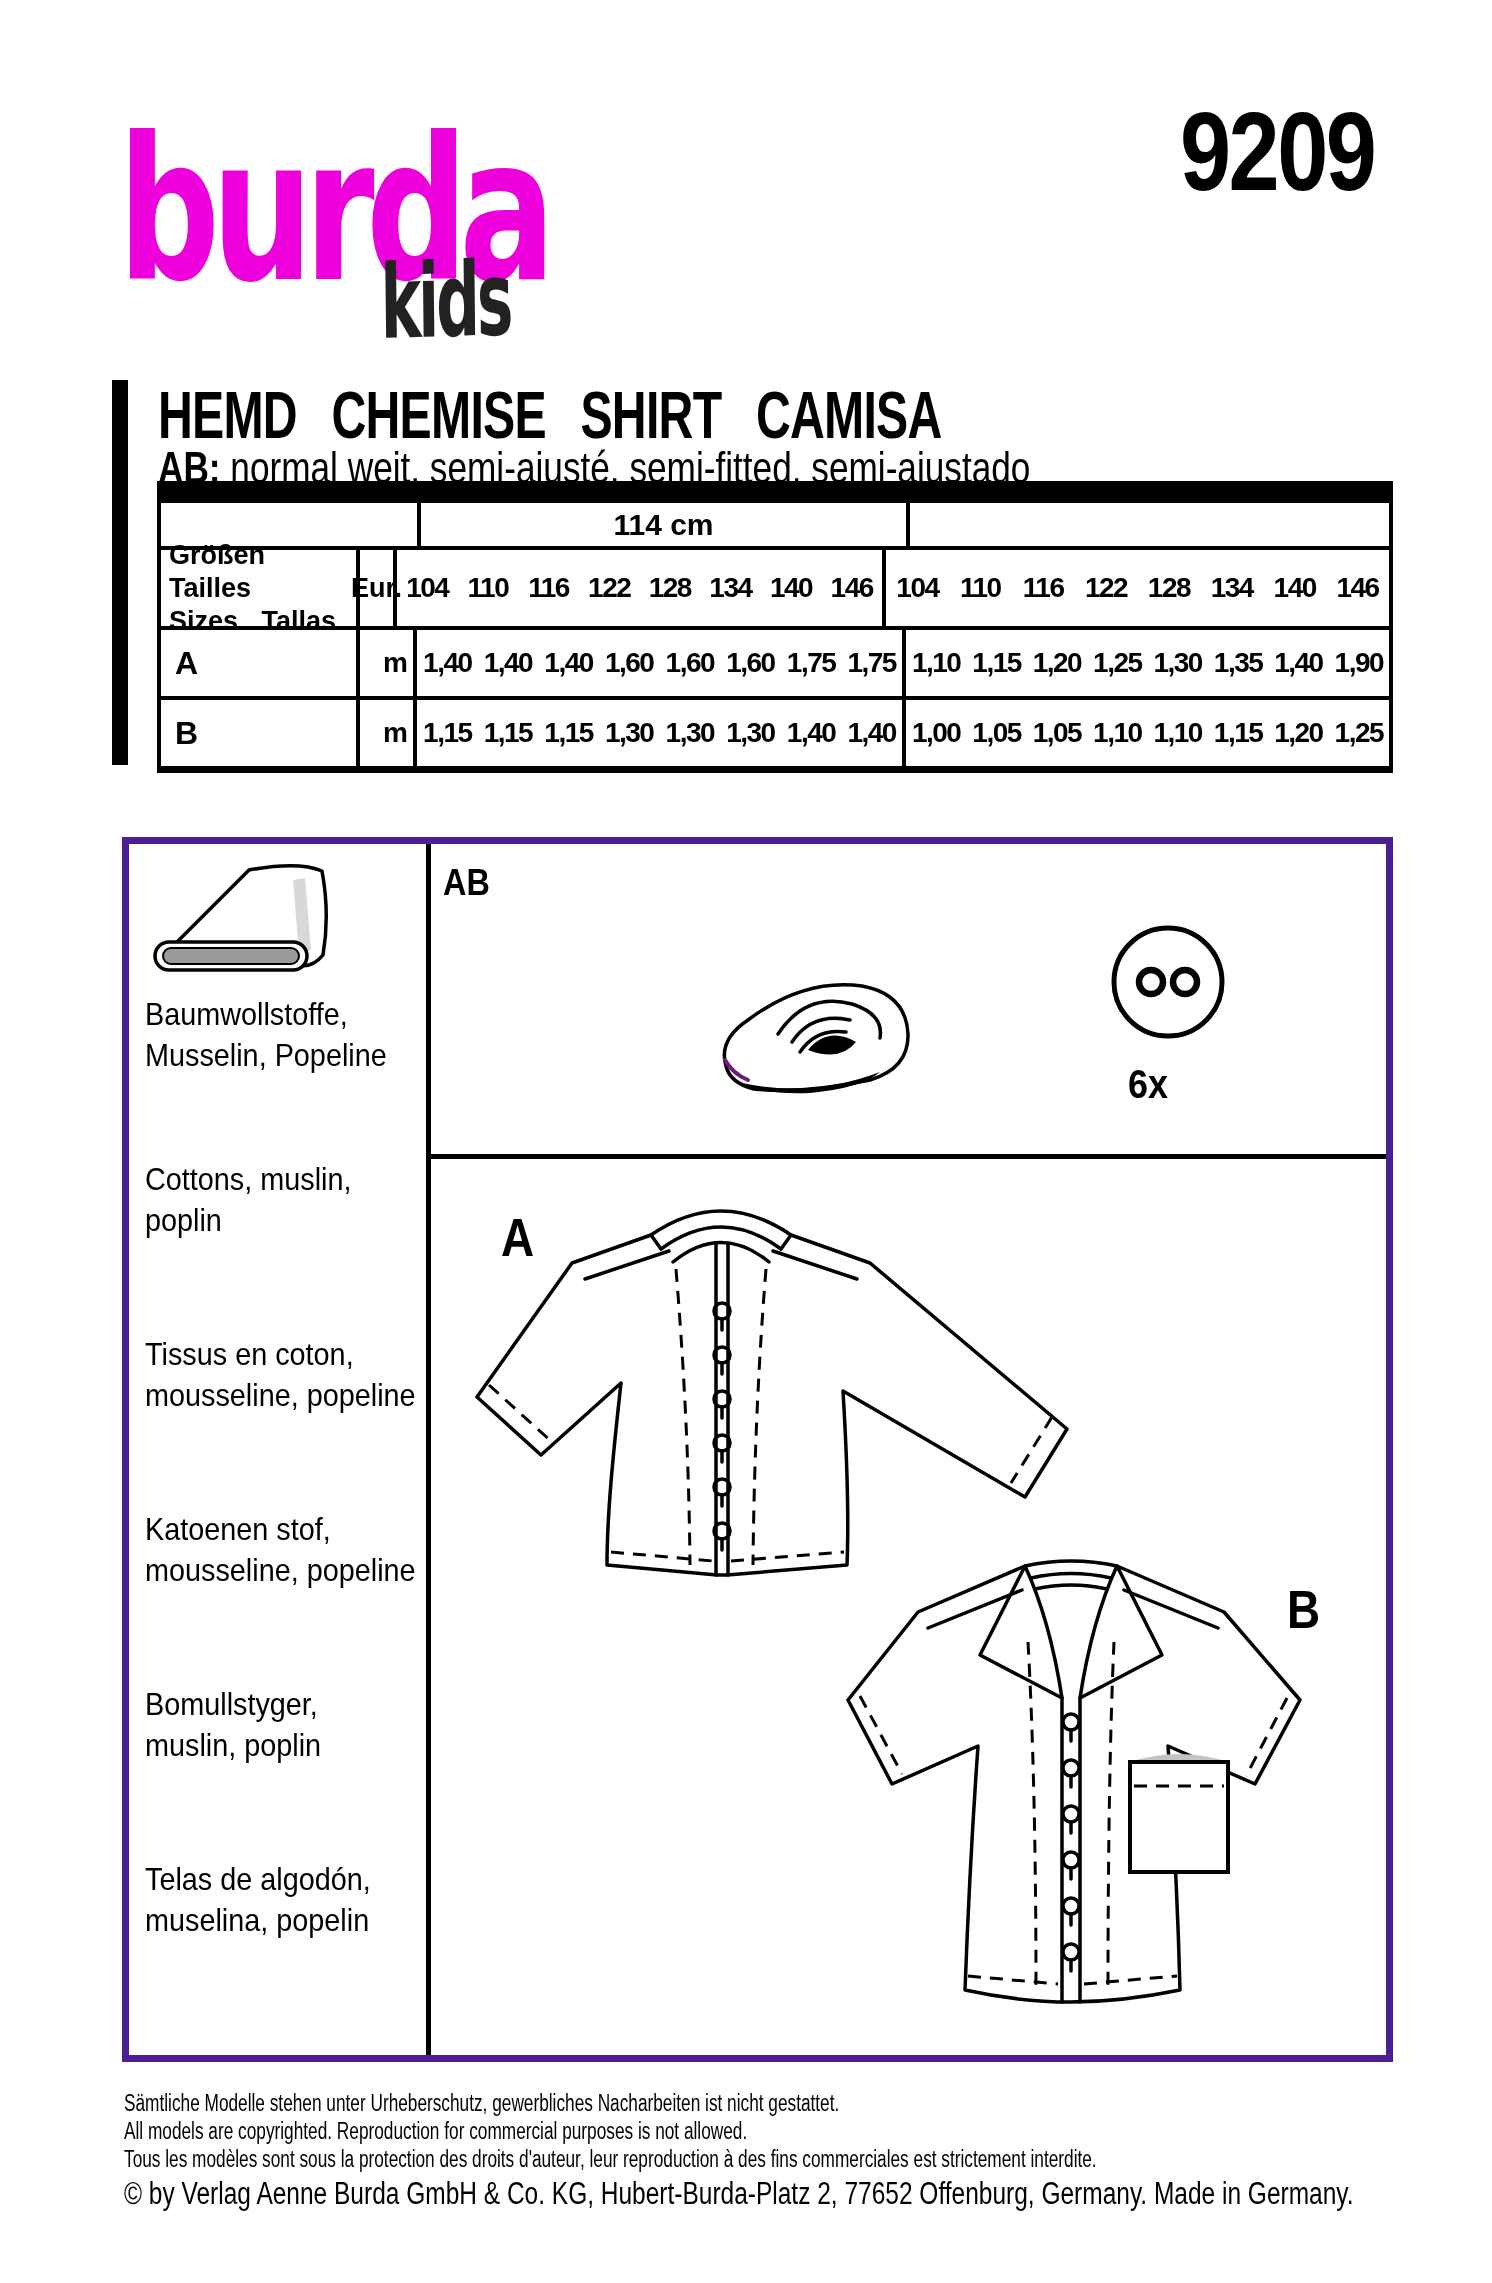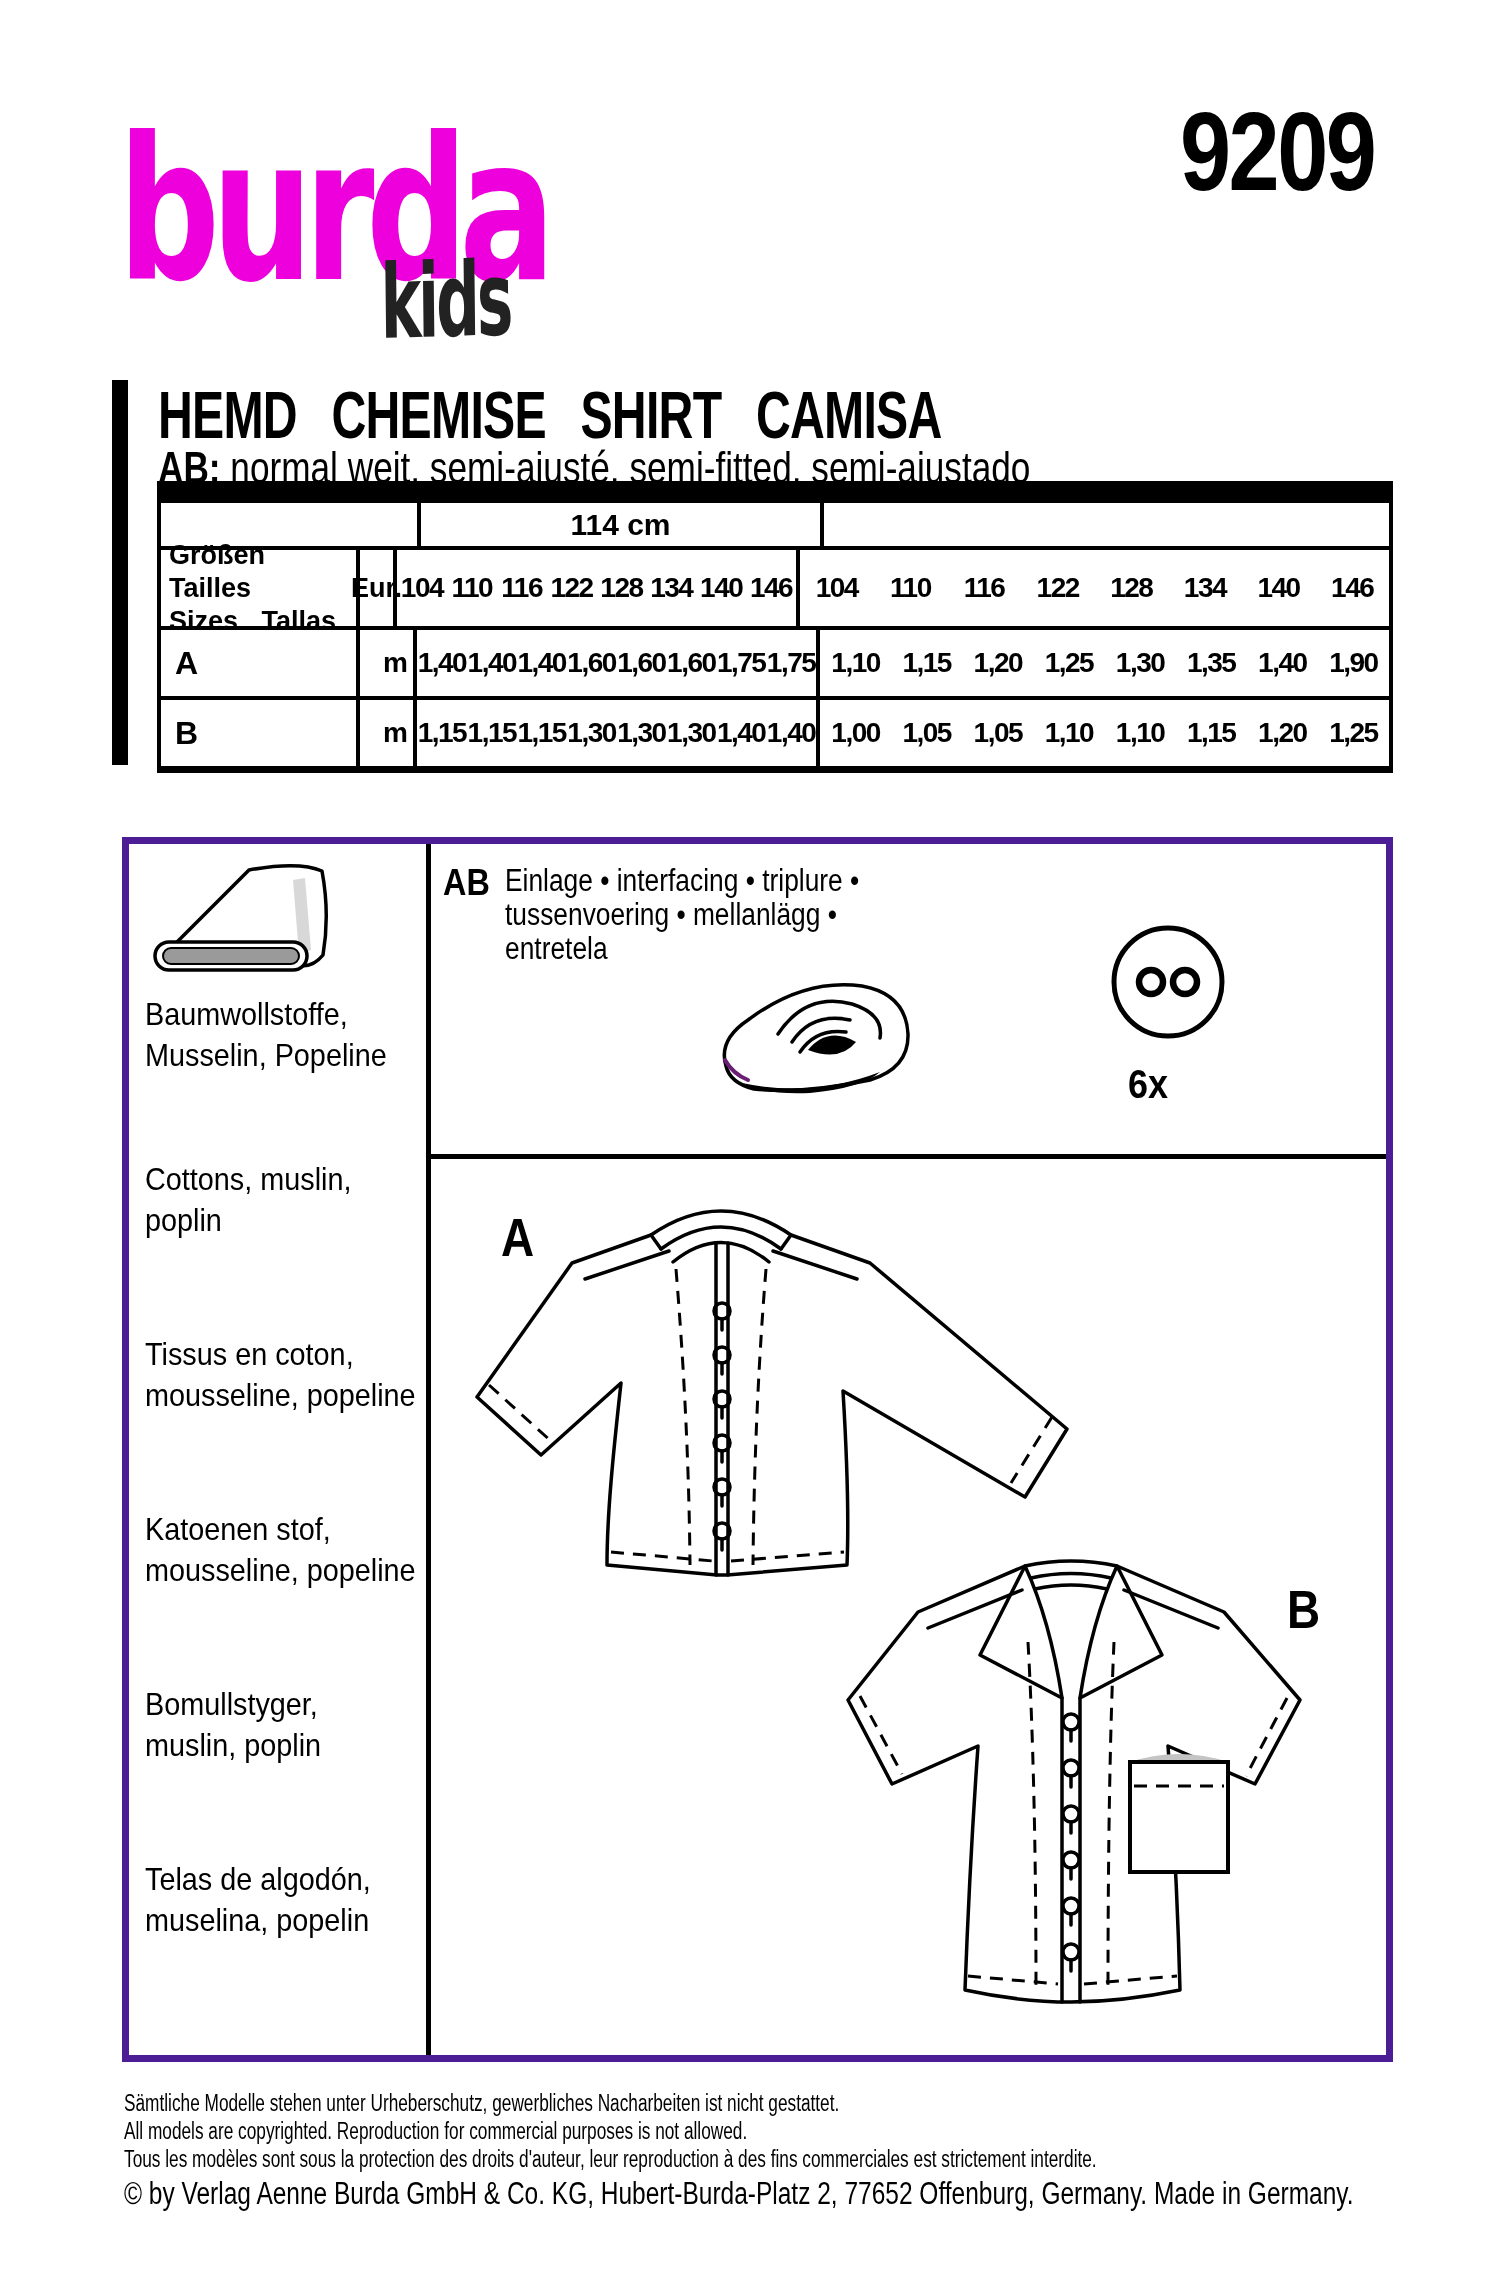--- a/index.html
+++ b/index.html
@@ -30,21 +30,21 @@
   .t-topbar{height:14px;background:#000;}
   .t-row{display:flex;border-top:4px solid #000;align-items:stretch;}
   .t-row:first-of-type{border-top:none;}
   .t-cell{display:flex;align-items:center;box-sizing:border-box;}
   .bR{border-right:4px solid #000;}
   .r1{height:43px;} .r2{height:76px;} .r3{height:66px;} .r4{height:66px;}
   .c-merged{width:260px;}
   .c-lab{width:199px;padding-left:8px;font:700 27px/33px "Liberation Sans",sans-serif;word-spacing:16px;}
   .c-eur{width:37px;justify-content:center;font:700 27px "Liberation Sans",sans-serif;}
   .c-m{width:57px;justify-content:flex-end;padding-right:5px;font:700 28px "Liberation Sans",sans-serif;}
-  .c-g1{width:403px;} .c-g2{flex:1;}
+  .c-g1{width:489px;} .c-g2{flex:1;}
   .c-head{justify-content:center;font:700 30px "Liberation Sans",sans-serif;}
   .c-rowlab{width:199px;padding-left:14px;font:700 32px "Liberation Sans",sans-serif;}
   .szs{display:flex;}
   .szs span{flex:1;text-align:center;font:700 28px "Liberation Sans",sans-serif;letter-spacing:-1.5px;}
 
   
   .content-box{left:122px;top:837px;width:1271px;height:1225px;border:7px solid #4c1d95;box-sizing:border-box;}
   .v-divider{position:absolute;left:297px;top:0;bottom:0;width:5px;background:#000;}
   .h-divider{position:absolute;left:302px;right:0;top:310px;height:5px;background:#000;}
   .material-item{position:absolute;left:16px;font:400 32px/41px "Liberation Sans",sans-serif;
@@ -183,25 +183,20 @@
 mousseline, popeline</div>
     <div class="material-item" style="top:665px">Katoenen stof,
 mousseline, popeline</div>
     <div class="material-item" style="top:840px">Bomullstyger,
 muslin, poplin</div>
     <div class="material-item" style="top:1015px">Telas de algodón,
 muselina, popelin</div>
   </div>
 
   <div class="abs cx ab-label">AB</div>
-  <div class="abs interfacing">
-    <div>Einlage • interfacing • triplure •</div>
-    <div>tussenvoering • mellanlägg •</div>
-    <div>entretela</div>
-  </div>
 
   <svg class="abs" style="left:712px;top:962px" width="205" height="140" viewBox="0 0 205 140">
     <path class="body" d="M14,104 Q6,78 36,58 Q92,16 150,24 Q194,32 196,72 Q197,106 158,118 Q92,132 42,127 Q18,121 14,104 Z"></path>
     <path class="ln" d="M66,72 Q94,30 140,42 Q172,52 168,76"></path>
     <path class="ln" d="M80,80 Q100,50 138,58"></path>
     <path class="ln" d="M88,90 Q104,66 134,70"></path>
     <path d="M96,88 Q116,64 144,80 Q128,100 96,88 Z" fill="#000"></path>
     <path d="M30,121 Q100,136 168,110 Q150,126 98,131 Q52,133 30,121 Z" fill="#000"></path>
     <path d="M13,98 Q21,112 36,118" fill="none" style="stroke:var(--iron-purple,#6a1f75)" stroke-width="4" stroke-linecap="round"></path>
   </svg>

